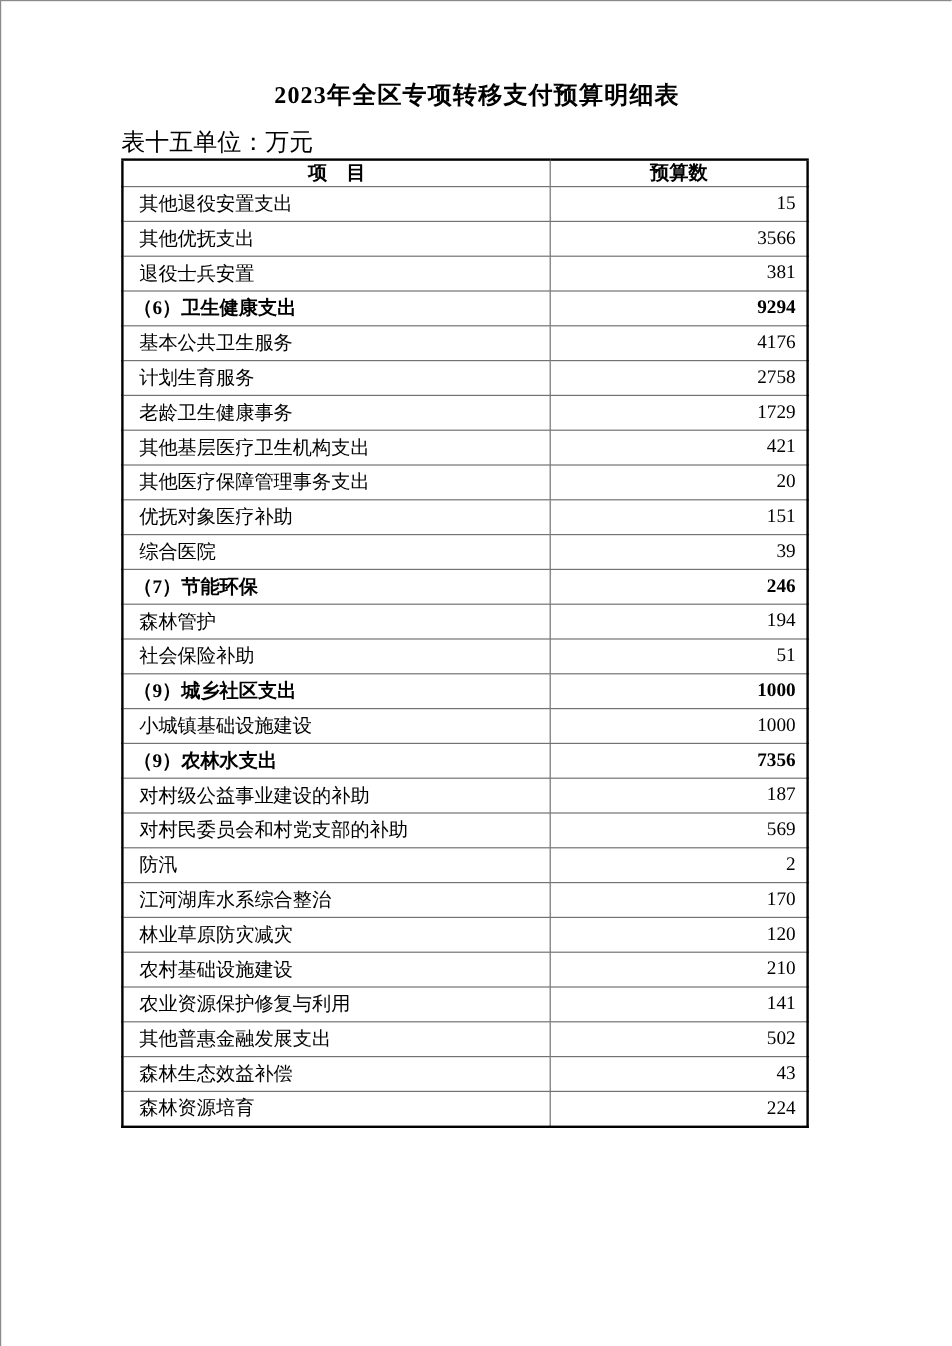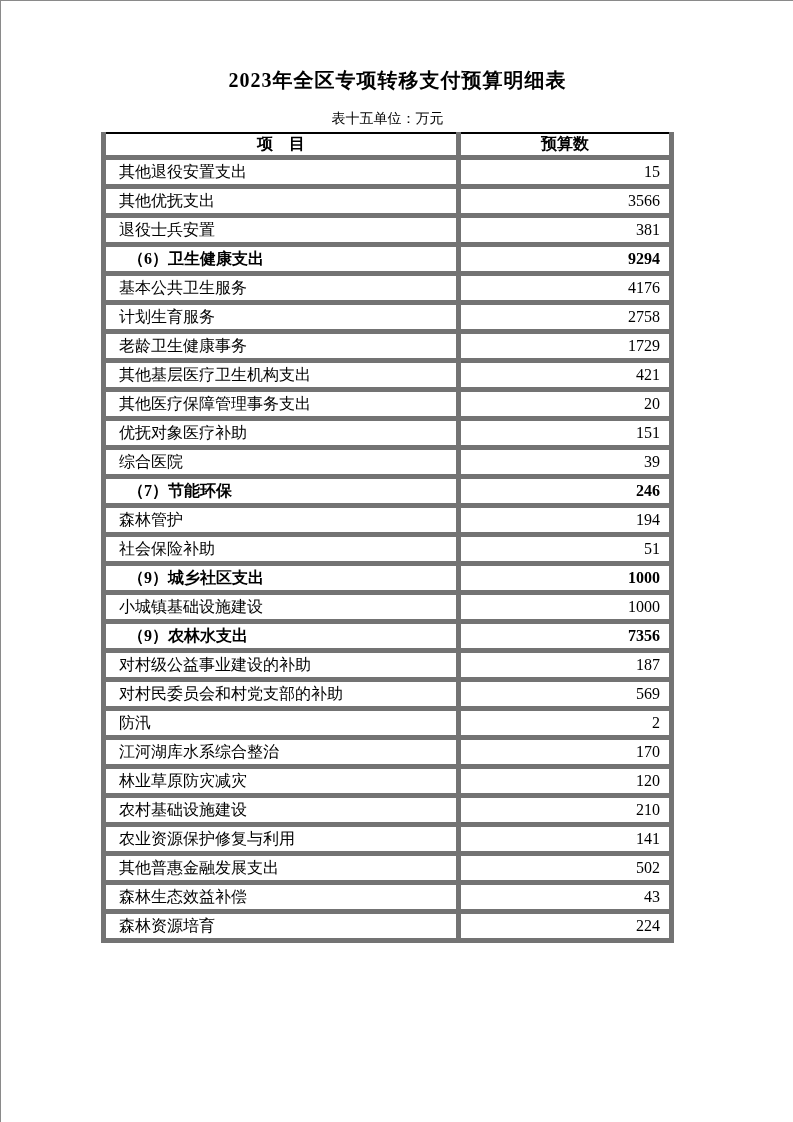--- a/index.html
+++ b/index.html
@@ -19,56 +19,55 @@
     text-align: center;
     font-size: 20px;
     line-height: 46px;
     font-weight: bold;
     letter-spacing: 1px;
   }
   .meta {
     width: 573px;
     margin: 7px 0 0 100px;
     display: flex;
-    justify-content: center;
+    justify-content: flex-start;
     align-items: flex-end;
-    font-size: 14px;
+    font-size: 20px;
     line-height: 19px;
-    font-family: Liberation Mono, monospace;
   }
   table.budget {
     margin: 3px 0 0 100px;
     width: 573px;
     border-collapse: collapse;
     table-layout: fixed;
     border: 2px solid #000000;
   }
   table.budget th, table.budget td {
-    border: 5px solid #737373;
+    border: 1px solid #737373;
     font-size: 16px;
     overflow: hidden;
     white-space: nowrap;
   }
   table.budget thead th {
     height: 20px;
     font-weight: bold;
     text-align: center;
     vertical-align: middle;
     border-top: 2px solid #000000;
   }
   th.col-item, td.item { width: 340px; }
   th.col-value, td.value { width: 204px; }
   table.budget td {
     height: 29px;
     vertical-align: middle;
   }
   td.item { text-align: left; padding-left: 13px; }
   td.value { text-align: right; padding-right: 9px; }
   tr.bold td { font-weight: bold; }
-  tr.bold td.item { padding-left: 22px; }
+  tr.bold td.item { padding-left: 8px; }
 </style>
 </head>
 <body>
 
 <div class="page">
   <h1 class="title">2023年全区专项转移支付预算明细表</h1>
 
   <div class="meta">
     <span>表十五</span>
     <span>单位：万元</span>

